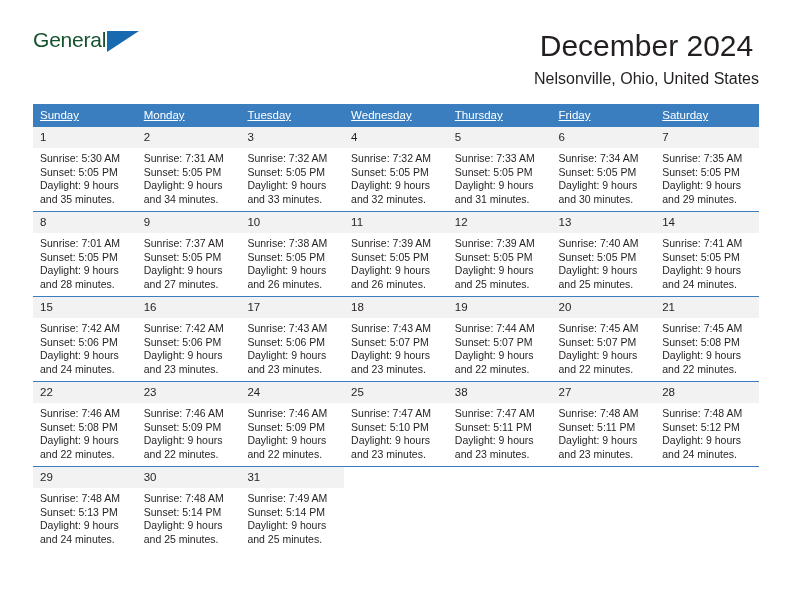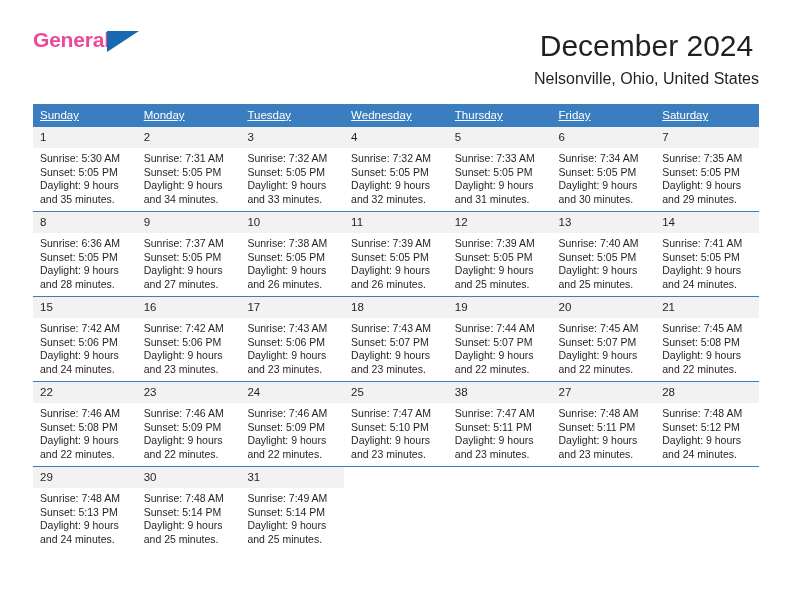--- a/index.html
+++ b/index.html
@@ -33,25 +33,24 @@
     position: absolute;
     left: 0;
     top: 0;
     width: 220px;
     height: 56px;
   }
   .brand-line1 {
     position: relative;
     font-size: 21px;
     line-height: 24px;
-    color: #ec4899;
+    color: #14532d;
     letter-spacing: -0.2px;
     height: 24px;
     white-space: nowrap;
-    font-weight: bold;
   }
   .brand-triangle {
     position: absolute;
     left: 74px;
     top: 3px;
     width: 0;
     height: 0;
     border-left: 32px solid #1769b0;
     border-bottom: 21px solid transparent;
   }
@@ -238,21 +237,21 @@
             <div>Daylight: 9 hours</div>
             <div>and 29 minutes.</div>
           </div>
         </td>
       </tr>
 
       <tr class="week-row">
         <td>
           <span class="daynum">8</span>
           <div class="lines">
-            <div>Sunrise: 6:36 AM</div>
+            <div>Sunrise: 7:01 AM</div>
             <div>Sunset: 5:05 PM</div>
             <div>Daylight: 9 hours</div>
             <div>and 28 minutes.</div>
           </div>
         </td>
         <td>
           <span class="daynum">9</span>
           <div class="lines">
             <div>Sunrise: 7:37 AM</div>
             <div>Sunset: 5:05 PM</div>

